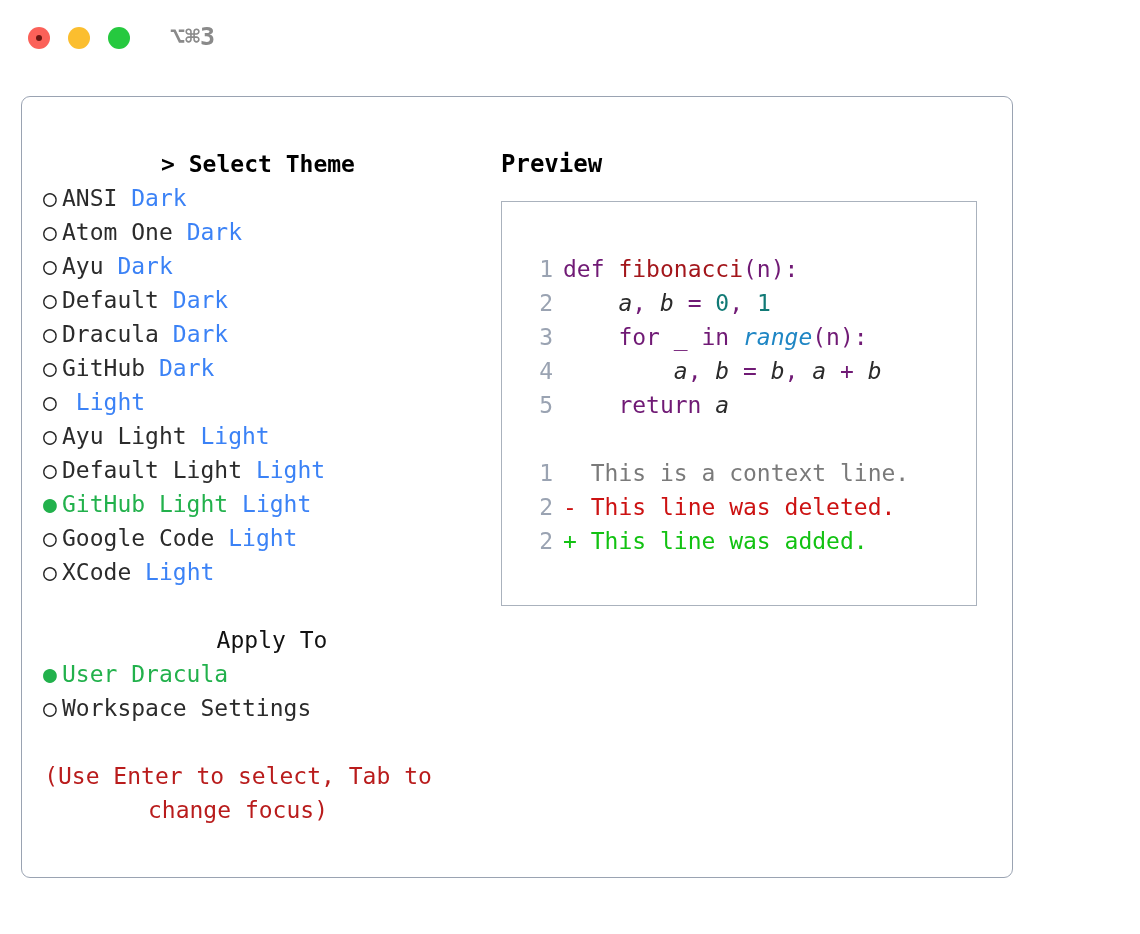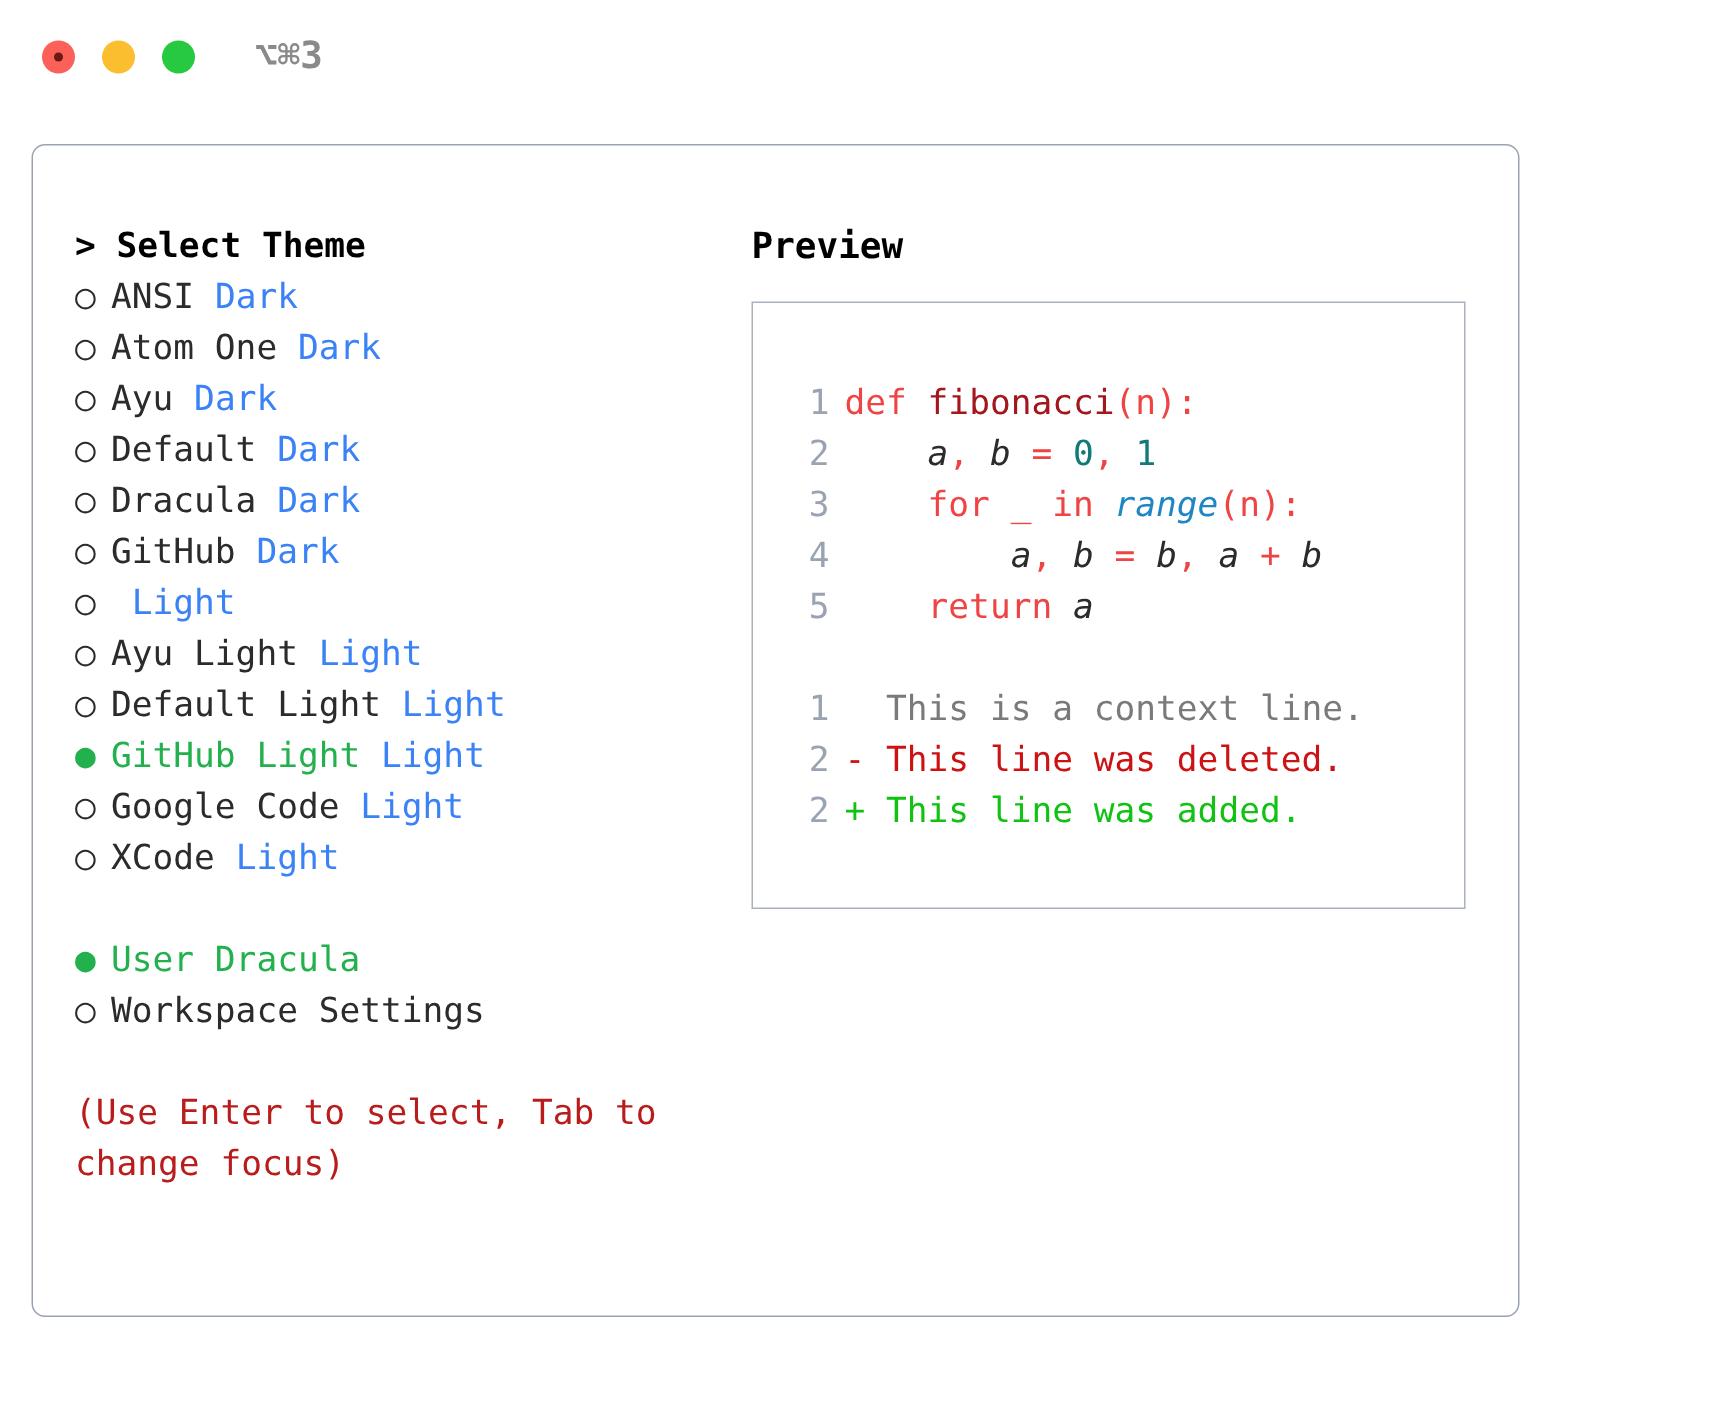--- a/index.html
+++ b/index.html
@@ -69,23 +69,24 @@
     height: 782px;
     border: 1px solid #9aa3b2;
     border-radius: 9px;
     background: #ffffff;
     box-sizing: border-box;
   }
 
   
   #left-col {
     position: absolute;
-    left: 28px;
+    left: 16px;
     top: 50px;
     width: 440px;
+    text-align: center;
   }
   #select-theme-header {
     font-weight: bold;
     color: #000000;
     font-size: 23px;
     line-height: 34px;
     white-space: pre;
   }
   .theme-row {
     display: flex;
@@ -158,21 +159,21 @@
     font-size: 23px;
     line-height: 34px;
     white-space: pre;
   }
   .gutter {
     flex: 0 0 34px;
     text-align: right;
     color: #9aa3b2;
     padding-right: 10px;
   }
-  .code-text { color: #ef4444; margin-top: 36px; }
+  .code-text { color: #701a75; margin-top: 36px; }
   .tok-fn   { color: #a3161b; }
   .tok-num  { color: #117a76; }
   .tok-kw   { color: #1f86c4; font-style: italic; }
   .tok-var  { font-style: italic; color: #2b2b2b; }
   .blank-line { height: 34px; }
   .diff-ctx { color: #7a7a7a; }
   .diff-del { color: #cc1212; }
   .diff-add { color: #12c212; }
 </style>
 </head>
@@ -199,20 +200,21 @@
           <div class="theme-row"><span class="bullet">○</span><span class="theme-name">Dracula</span><span> </span><span class="theme-variant">Dark</span></div>
           <div class="theme-row"><span class="bullet">○</span><span class="theme-name">GitHub</span><span> </span><span class="theme-variant">Dark</span></div>
           <div class="theme-row"><span class="bullet">○</span><span> </span><span class="theme-variant">Light</span></div>
           <div class="theme-row"><span class="bullet">○</span><span class="theme-name">Ayu Light</span><span> </span><span class="theme-variant">Light</span></div>
           <div class="theme-row"><span class="bullet">○</span><span class="theme-name">Default Light</span><span> </span><span class="theme-variant">Light</span></div>
           <div class="theme-row selected"><span class="bullet sel">●</span><span class="theme-name">GitHub Light</span><span> </span><span class="theme-variant">Light</span></div>
           <div class="theme-row"><span class="bullet">○</span><span class="theme-name">Google Code</span><span> </span><span class="theme-variant">Light</span></div>
           <div class="theme-row"><span class="bullet">○</span><span class="theme-name">XCode</span><span> </span><span class="theme-variant">Light</span></div>
         </div>
       <div class="section-gap"></div>
+      <div id="apply-to-label">Apply To</div>
       <div id="apply-to-list">
           <div class="theme-row selected"><span class="bullet sel">●</span><span class="theme-name">User Dracula</span></div>
           <div class="theme-row"><span class="bullet">○</span><span class="theme-name">Workspace Settings</span></div>
         </div>
       <div id="hint">(Use Enter to select, Tab to change focus)</div>
     </div>
 
     <div id="right-col">
       <div id="preview-header">Preview</div>
       <div id="preview-box">

